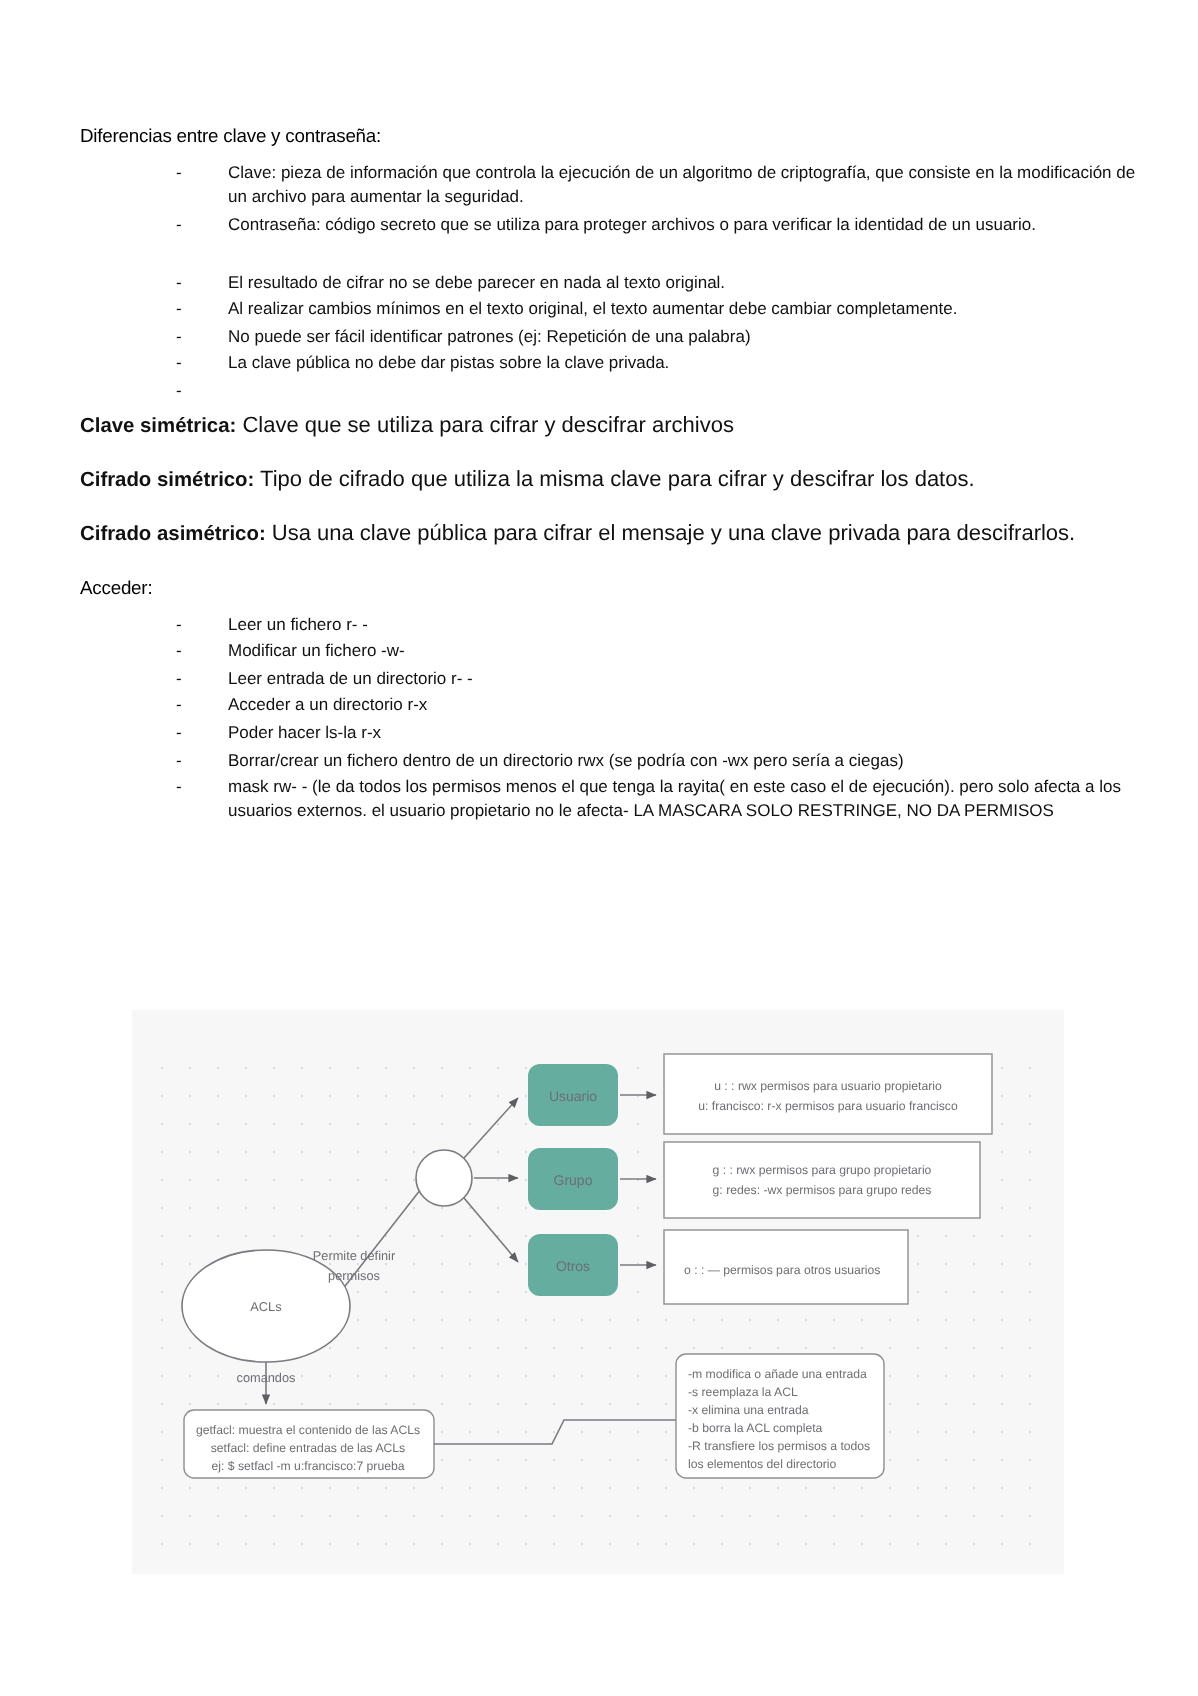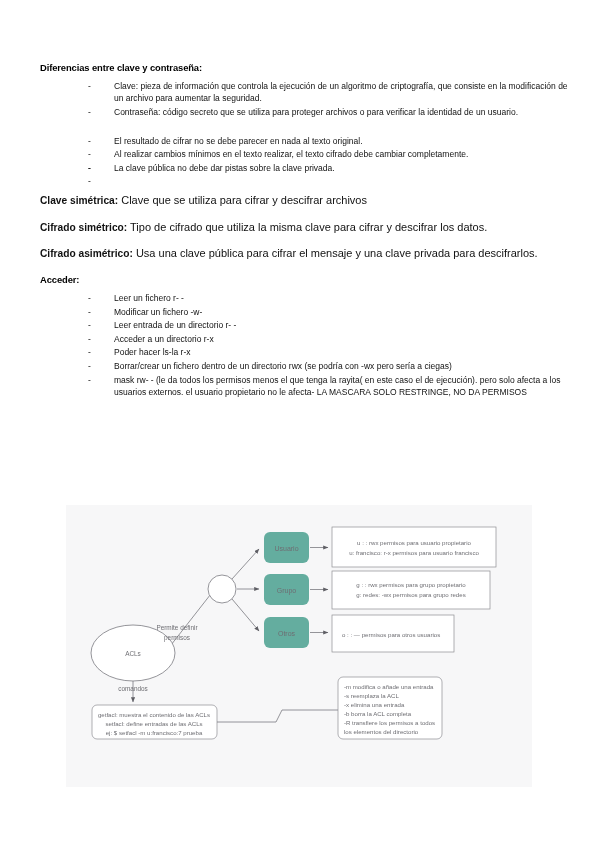--- a/index.html
+++ b/index.html
@@ -9,21 +9,21 @@
     font-family:"Liberation Sans","DejaVu Sans",sans-serif;
     color:#1a1a1a;
     overflow:hidden;
   }
   .page{position:relative;width:599px;height:848px;}
 
   
   .content{padding:62px 28px 0 40px;}
 
   .h-bold{
-    font-weight:bold;
+    font-weight:normal;
     font-size:9.4px;
     letter-spacing:-0.1px;
     margin:0 0 7px 0;
     color:#000;
   }
   .def{
     font-size:8.6px;
     margin:0 0 13px 0;
     line-height:1.25;
     color:#111;
@@ -84,22 +84,22 @@
     <div class="h-bold">Diferencias entre clave y contraseña:</div>
     <ul class="dashlist">
       <li><span class="dash">-</span><span>Clave: pieza de información que controla la ejecución de un algoritmo de criptografía, que consiste en la modificación de un archivo para aumentar la seguridad.</span></li>
       <li><span class="dash">-</span><span>Contraseña: código secreto que se utiliza para proteger archivos o para verificar la identidad de un usuario.</span></li>
     </ul>
 
     <div class="sec-gap"></div>
 
     <ul class="dashlist">
       <li><span class="dash">-</span><span>El resultado de cifrar no se debe parecer en nada al texto original.</span></li>
-      <li><span class="dash">-</span><span>Al realizar cambios mínimos en el texto realizar, el texto cifrado debe cambiar completamente.</span></li>
-      <li><span class="dash">-</span></li>
+      <li><span class="dash">-</span><span>Al realizar cambios mínimos en el texto original, el texto aumentar debe cambiar completamente.</span></li>
+      <li><span class="dash">-</span><span>No puede ser fácil identificar patrones (ej: Repetición de una palabra)</span></li>
       <li><span class="dash">-</span><span>La clave pública no debe dar pistas sobre la clave privada.</span></li>
       <li><span class="dash">-</span></li>
     </ul>
 
     <div class="gap-a"></div>
 
     <p class="def"><b>Clave simétrica:</b><span class="body"> Clave que se utiliza para cifrar y descifrar archivos</span></p>
     <p class="def"><b>Cifrado simétrico:</b><span class="body"> Tipo de cifrado que utiliza la misma clave para cifrar y descifrar los datos.</span></p>
     <p class="def"><b>Cifrado asimétrico:</b><span class="body"> Usa una clave pública para cifrar el mensaje y una clave privada para descifrarlos.</span></p>
 

